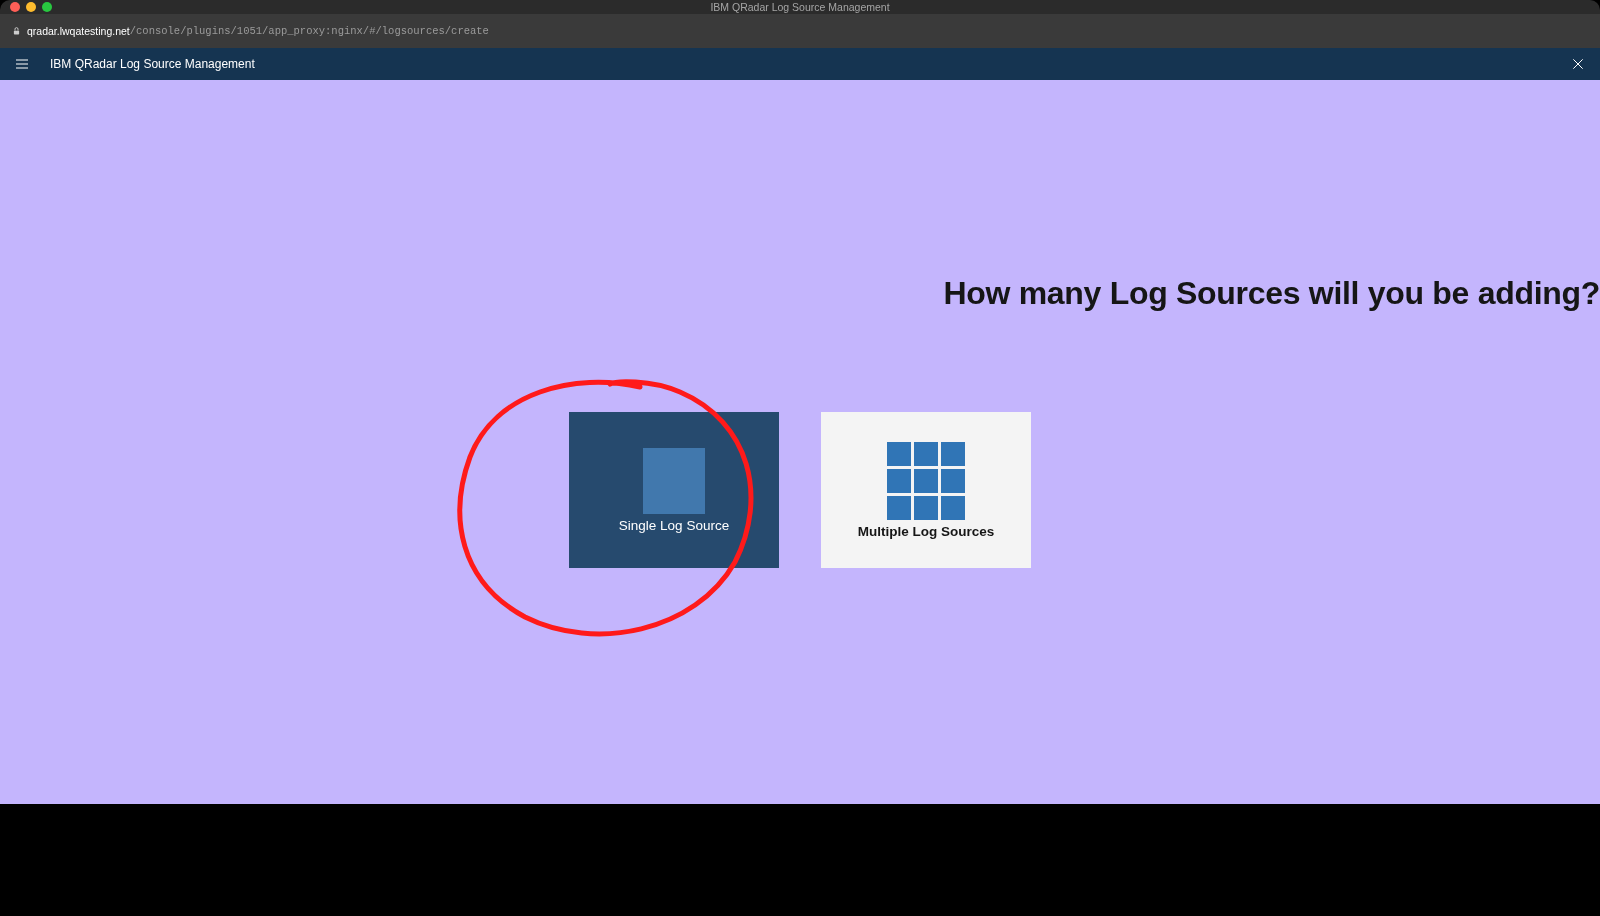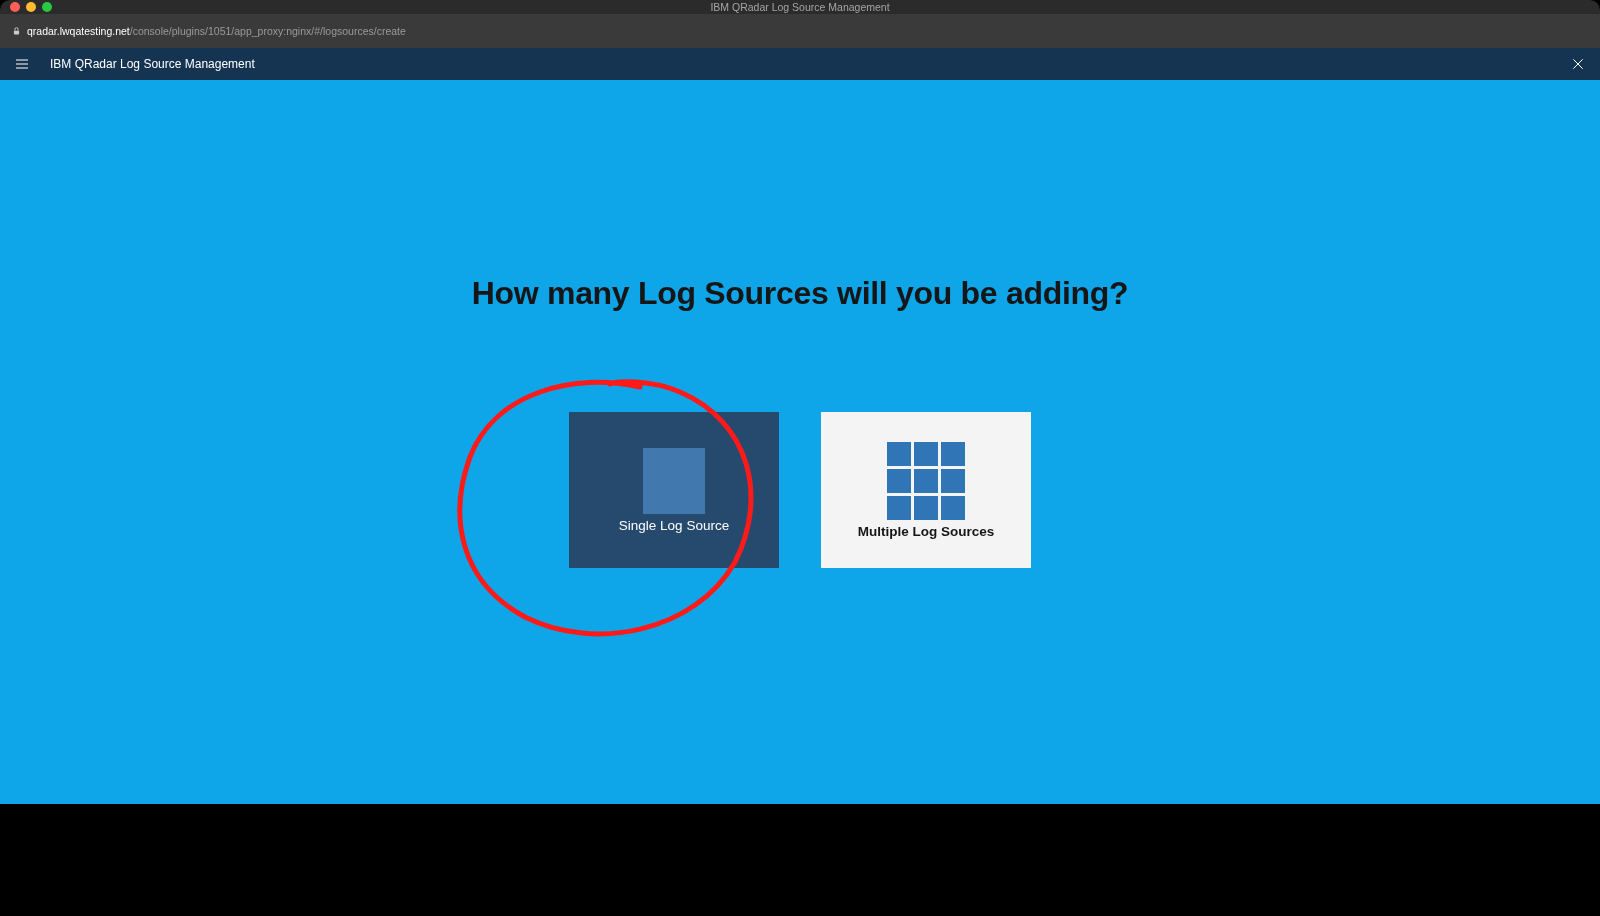--- a/index.html
+++ b/index.html
@@ -52,21 +52,21 @@
       padding: 0 12px;
       color: #fff;
       font-size: 10.5px;
     }
     .lock-icon {
       margin-right: 6px;
       color: #ccc;
       display: inline-flex;
     }
     .url-host { color: #fff; font-weight: 500; }
-    .url-path { color: #9a9a9a; }
+    .url-path { color: #9a9a9a; font-family: Liberation Mono, monospace; }
     .app-header {
       height: 32px;
       background: #153451;
       display: flex;
       align-items: center;
       padding: 0 14px;
       color: #fff;
       font-size: 12px;
     }
     .hamburger {
@@ -75,23 +75,23 @@
       cursor: pointer;
     }
     .app-header-title { font-weight: 400; }
     .close-x {
       margin-left: auto;
       cursor: pointer;
       display: inline-flex;
     }
     .content-area {
       flex: 1;
-      background: #0ea5e9;
+      background: #c4b5fd;
       position: relative;
-      text-align: center;
+      text-align: right;
       overflow: hidden;
     }
     .page-heading {
       font-size: 32px;
       font-weight: 600;
       color: #161616;
       margin-top: 195px;
       letter-spacing: -0.3px;
     }
     .card-row {

